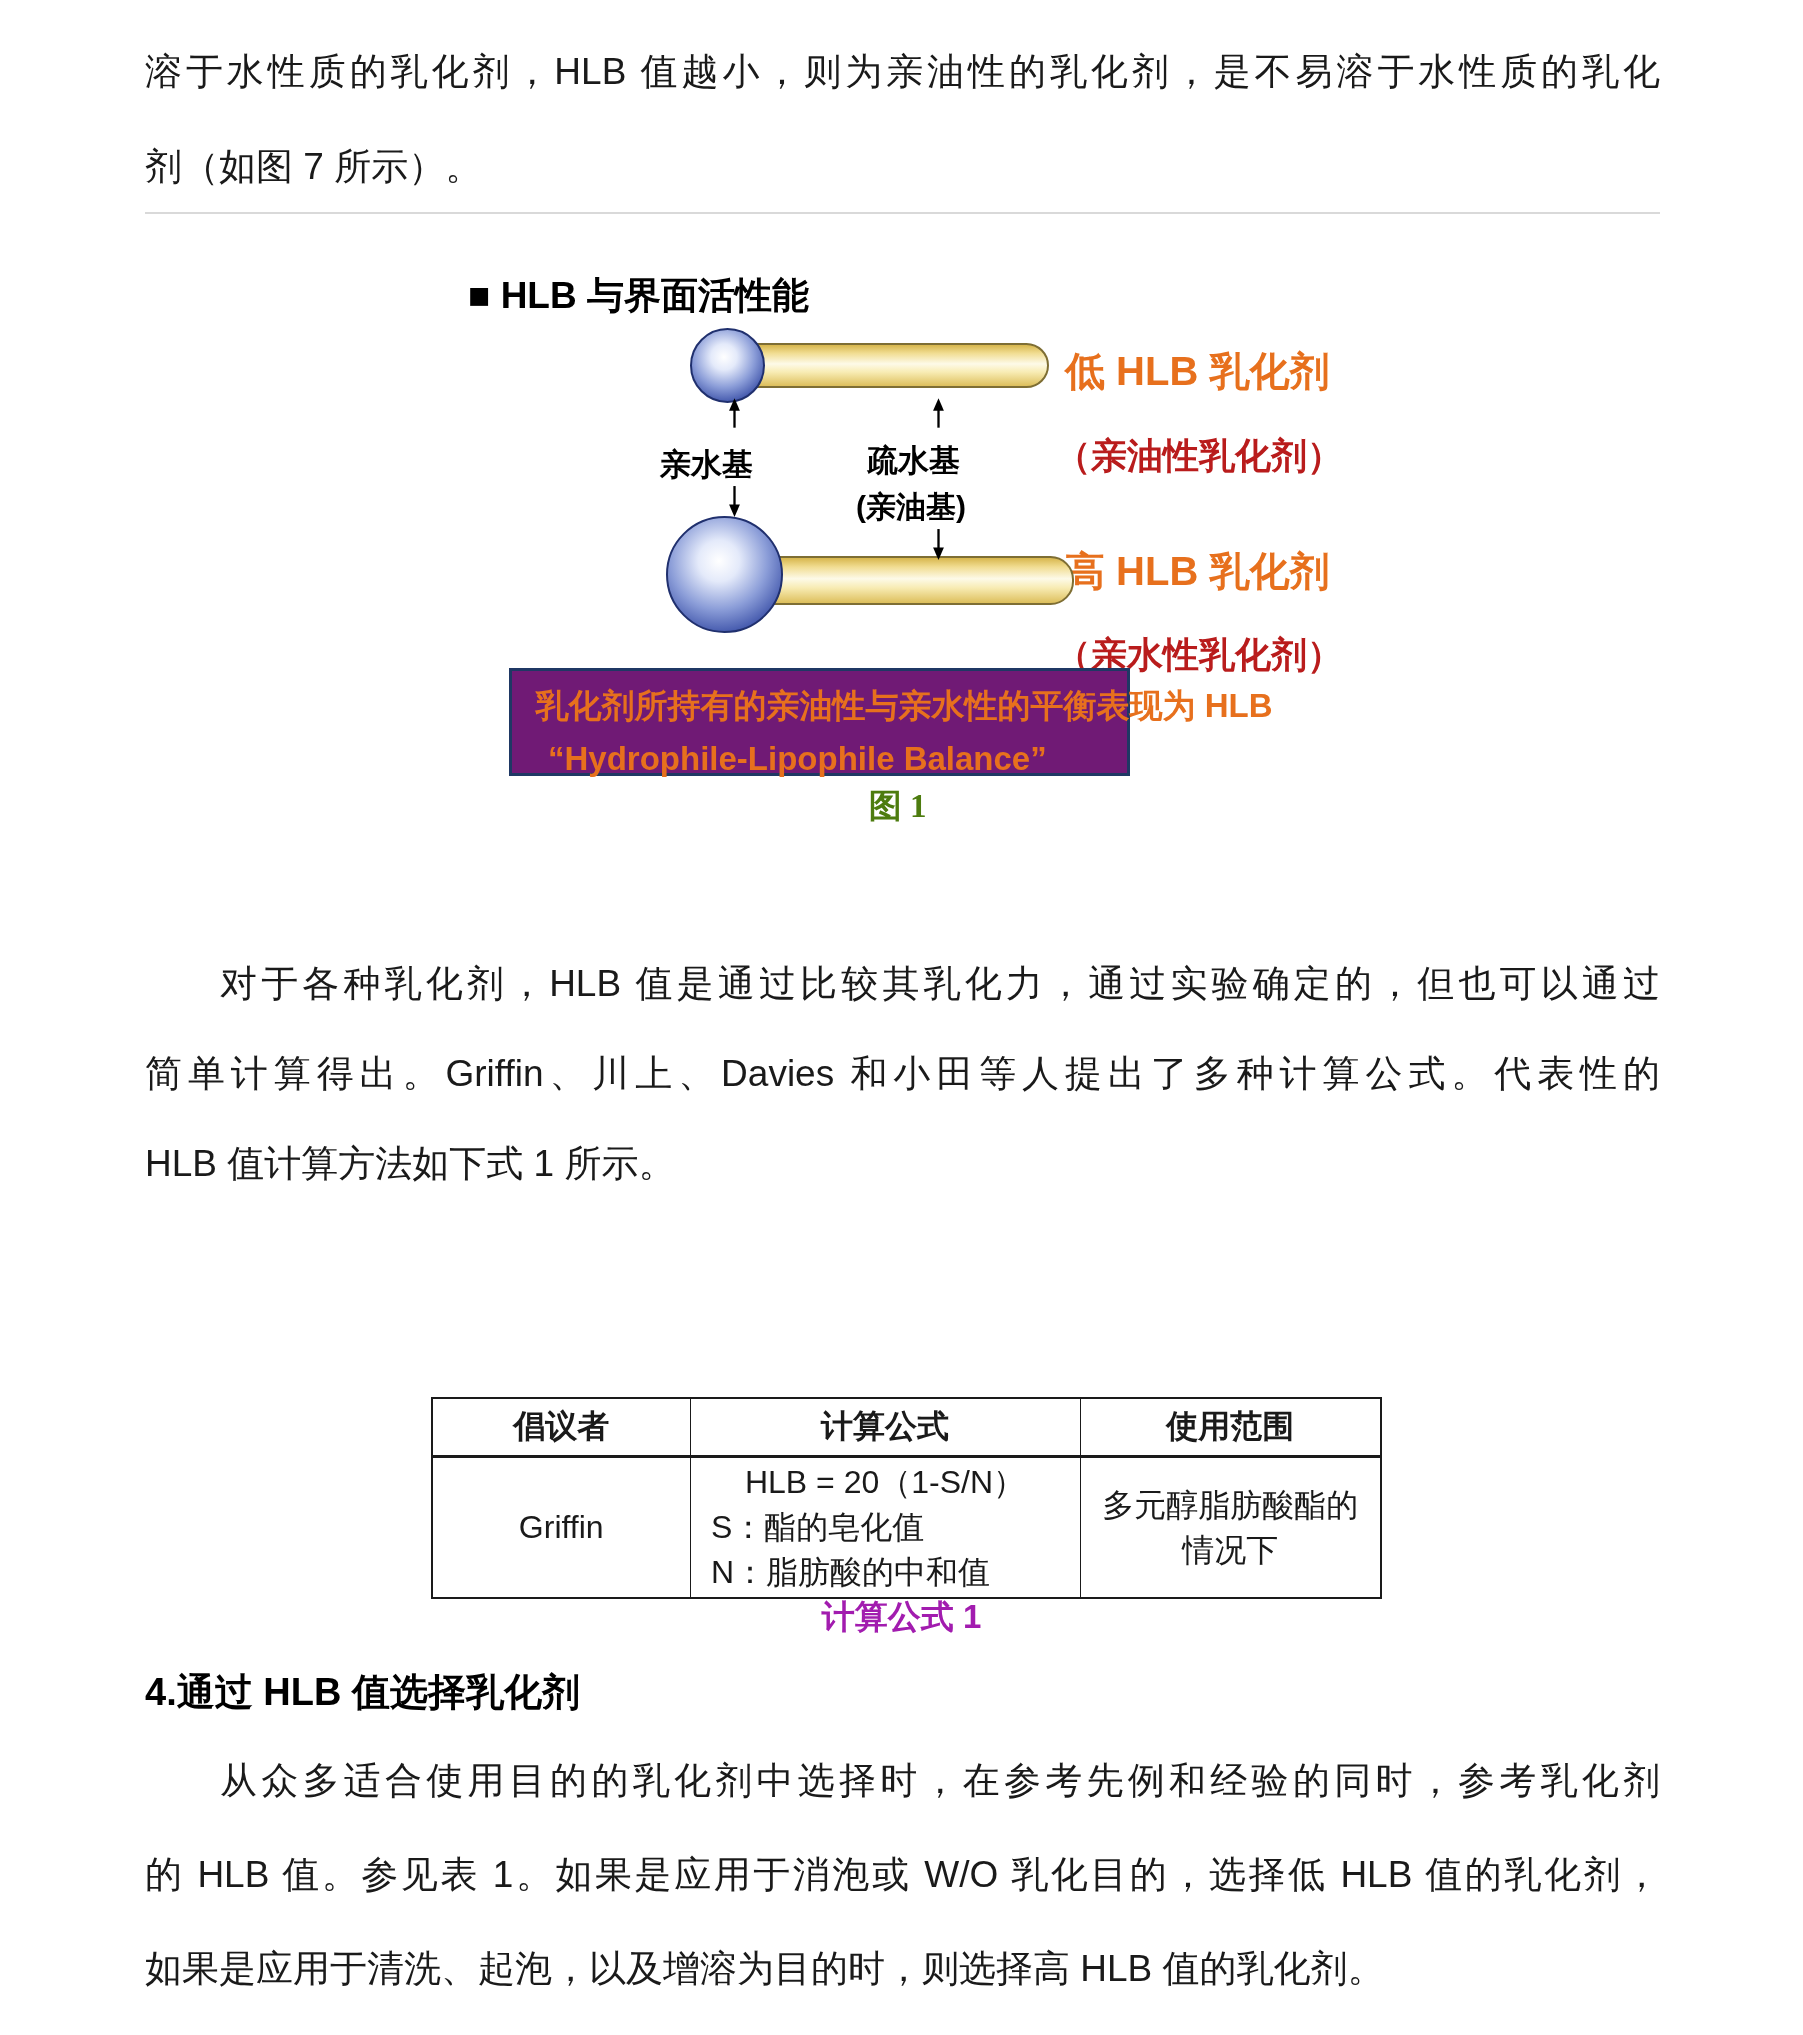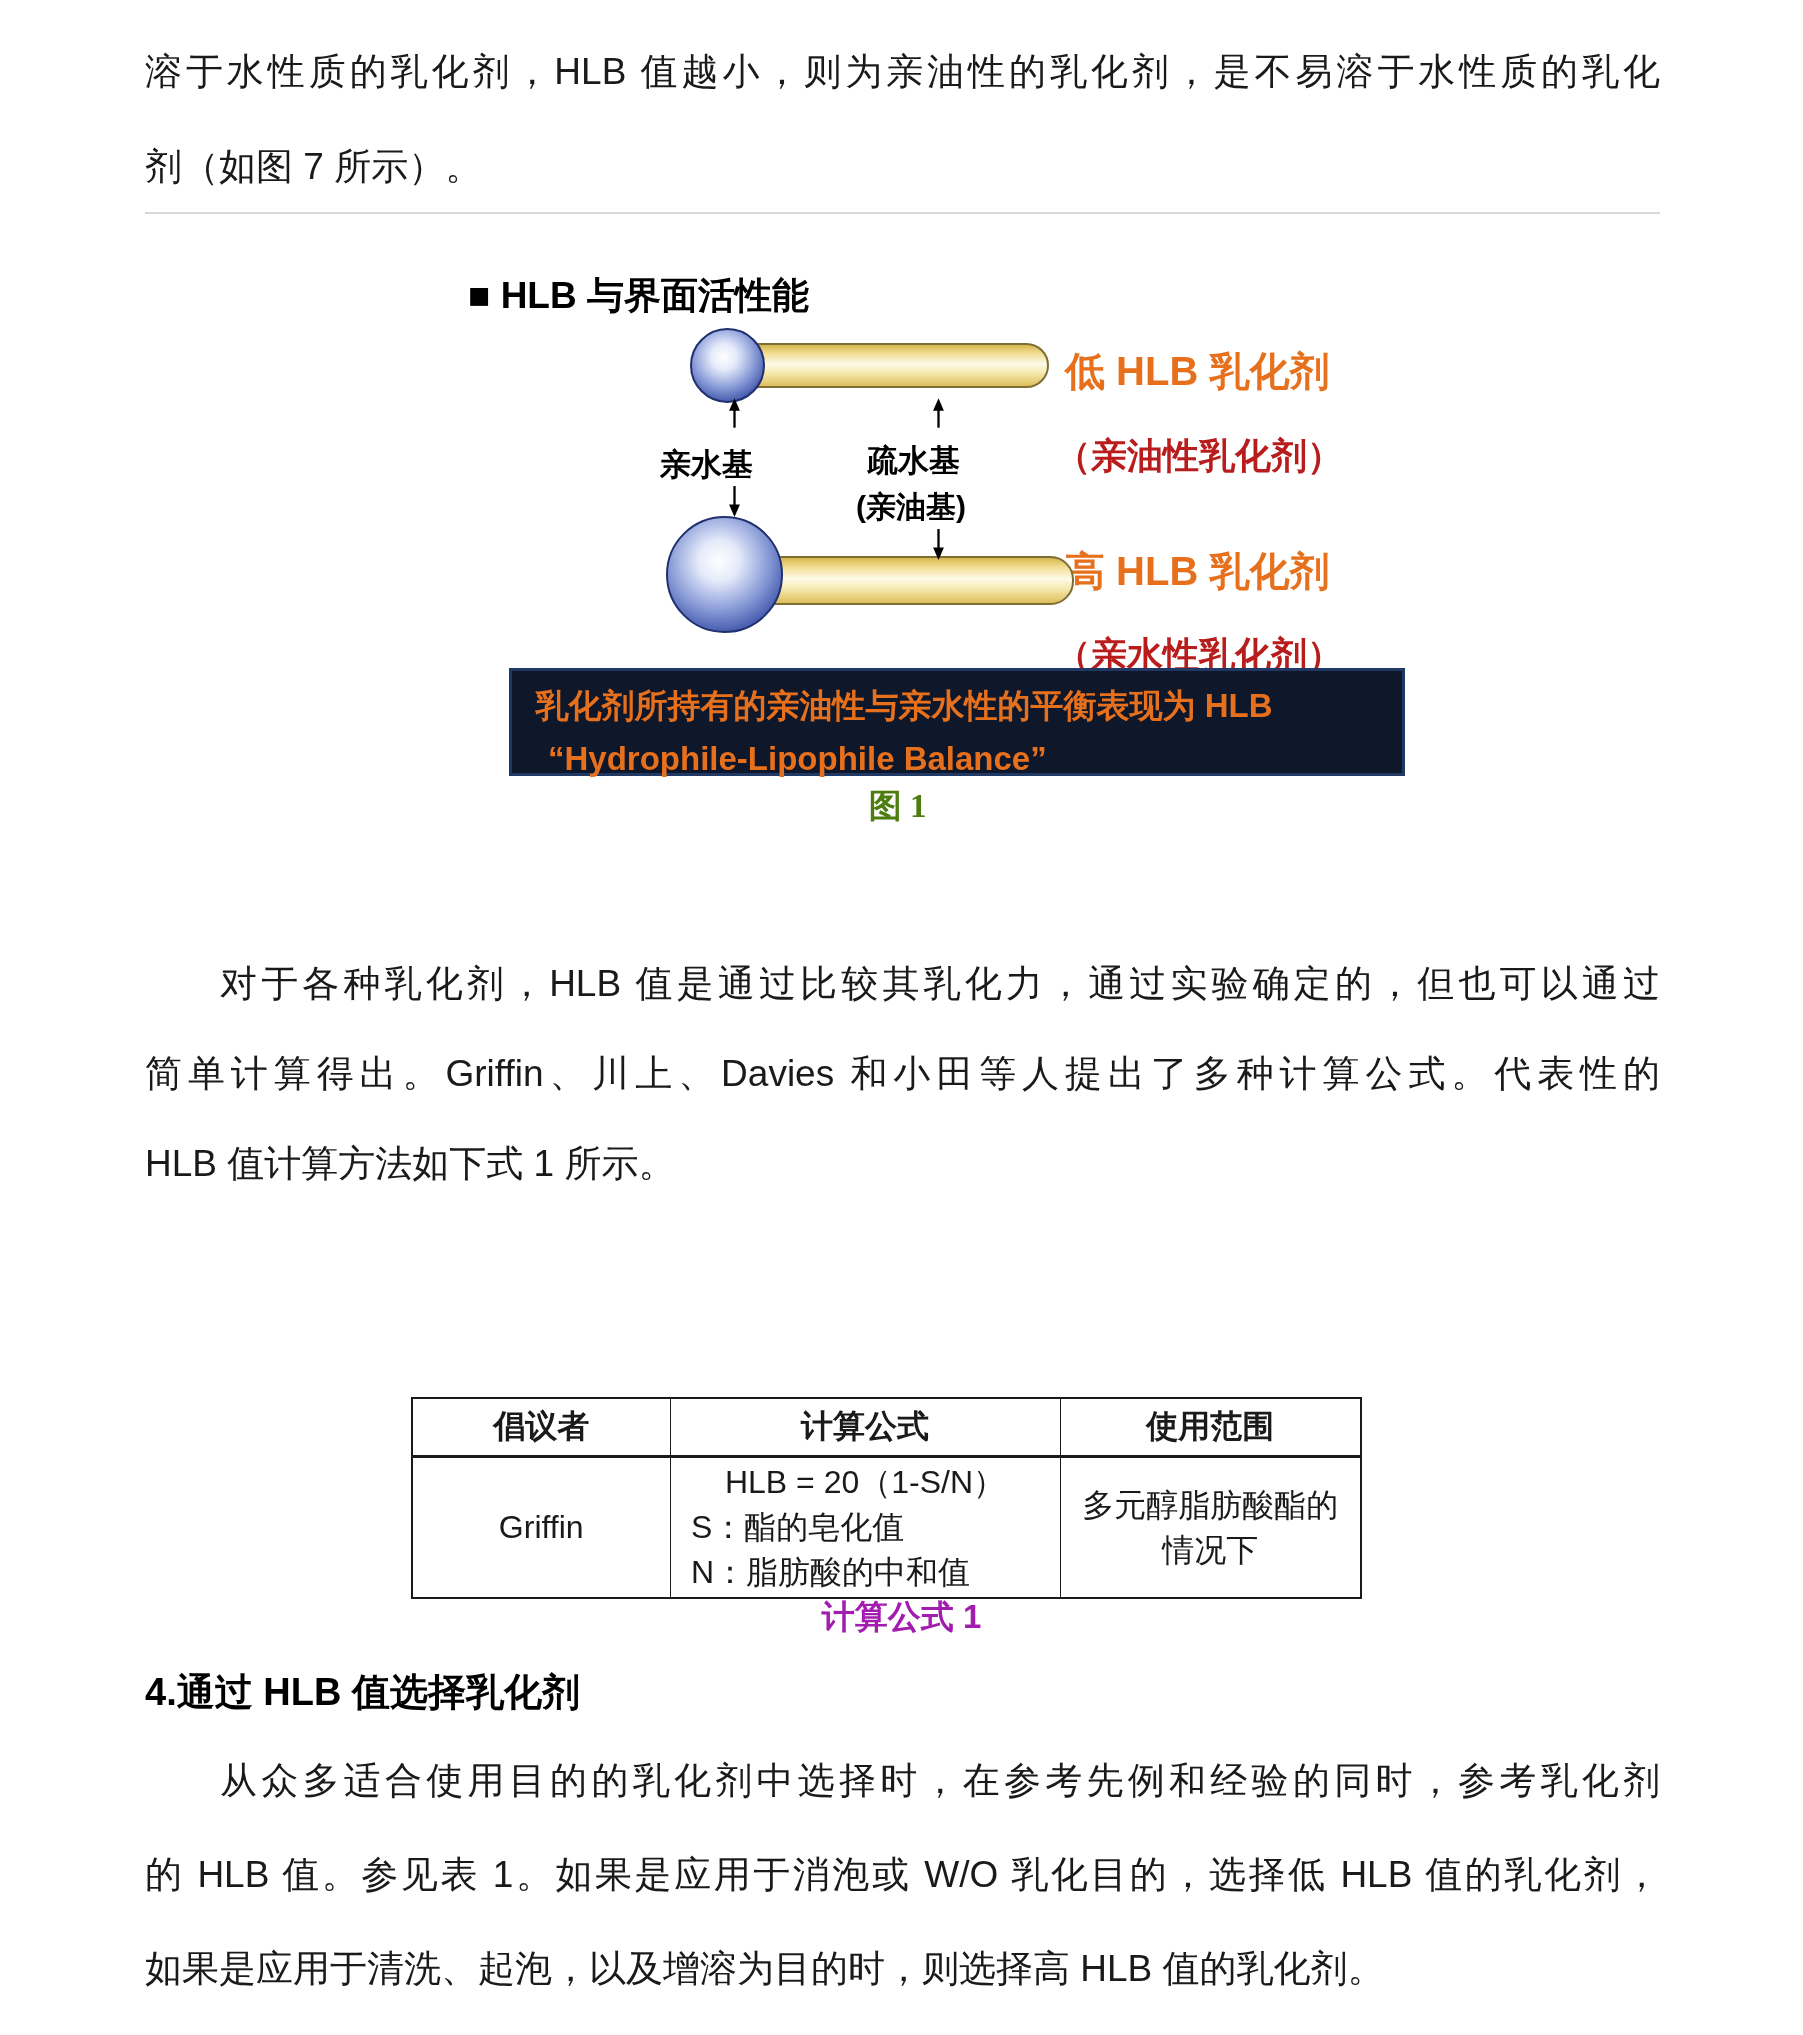--- a/index.html
+++ b/index.html
@@ -20,30 +20,30 @@
   .sphere.big{left:666px;top:516px;width:117px;height:117px;}
   .rod{position:absolute;z-index:2;box-sizing:border-box;
        background:linear-gradient(180deg,#d7b64d 0%,#f1dd92 20%,#fdfae8 46%,#f8ecb4 66%,#ddbf5c 100%);
        border:2.3px solid #7e6e34;border-top-right-radius:23.5px;border-bottom-right-radius:23.5px;}
   .rod.small{left:745px;top:343px;width:304px;height:45px;}
   .rod.big{left:770px;top:556px;width:304px;height:49px;}
   .fig-label{position:absolute;font-size:31px;font-weight:bold;color:#000;white-space:nowrap;z-index:4;}
   .orange-big{position:absolute;font-size:40px;font-weight:bold;color:#e7701d;white-space:nowrap;}
   .orange-sub{position:absolute;font-size:36px;font-weight:bold;color:#b91c1c;white-space:nowrap;}
   .arr{position:absolute;z-index:4;}
-  .note-box{position:absolute;left:509px;top:668px;width:896px;height:108px;
-            border:3.9px solid #1f3864;box-sizing:border-box;background:#0f172a;}
+  .note-box{position:absolute;left:509px;top:668px;width:621px;height:108px;
+            border:3.9px solid #1f3864;box-sizing:border-box;background:#701a75;}
   .note-l1{margin:12.5px 0 0 23.5px;font-size:33px;font-weight:bold;color:#e7701d;white-space:nowrap;}
   .note-l2{margin:11px 16px 0 36px;font-size:33px;font-weight:bold;color:#e7701d;white-space:nowrap;}
   .fig-caption{position:absolute;left:509px;top:784px;width:777px;text-align:center;
                font-size:33px;font-weight:bold;color:#4d7c0f;font-family:Liberation Serif, serif;}
   .h3{position:absolute;left:145px;top:854px;font-size:38px;color:#1a1a1a;white-space:nowrap;}
   .h4{position:absolute;left:145px;top:1667px;font-size:38px;font-weight:bold;color:#000;white-space:nowrap;}
   
-  .ftable{position:absolute;left:411px;top:1397px;}
+  .ftable{position:absolute;left:431px;top:1397px;}
   table{border-collapse:collapse;table-layout:fixed;width:949px;background:#fff;}
   th,td{border:1.6px solid #1a1a1a;font-size:32px;color:#1a1a1a;padding:0;}
   table{border:2.3px solid #1a1a1a;}
   th{height:56px;font-weight:bold;text-align:center;border-bottom:3.1px solid #1a1a1a;}
   td{height:139px;vertical-align:middle;}
   .td-proposer{text-align:center;}
   .formula-line1{text-align:center;font-size:32px;line-height:45px;}
   .formula-line{margin-left:20.4px;font-size:32px;line-height:45px;text-align:left;}
   .scope-line{text-align:center;font-size:32px;line-height:45px;}
   .tbl-caption{position:absolute;left:427px;top:1595px;width:949px;text-align:center;

